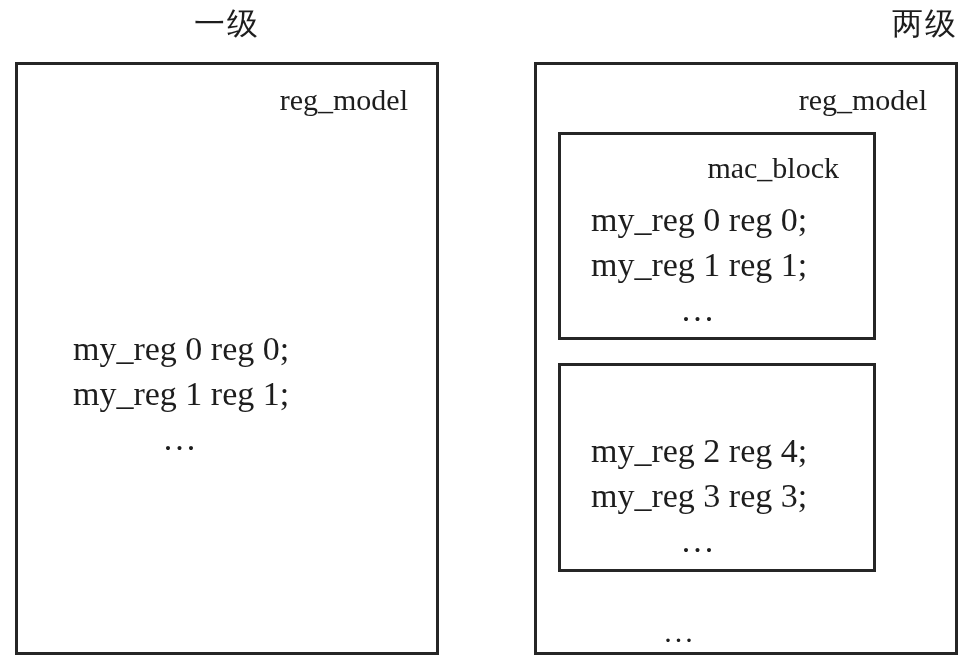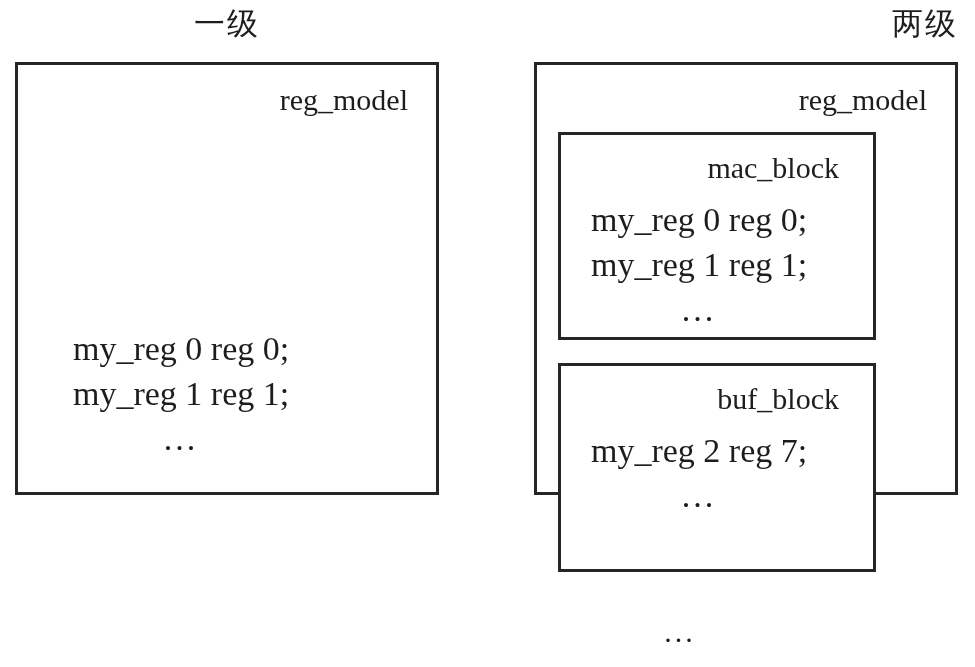--- a/index.html
+++ b/index.html
@@ -20,21 +20,21 @@
     line-height: 40px;
     text-align: center;
     letter-spacing: 2px;
   }
   .title-left  { left: 15px;  width: 424px; }
   .title-right { left: 534px; width: 424px; text-align: right; }
   .outer-box {
     position: absolute;
     top: 62px;
     width: 424px;
-    height: 433px;
+    height: 593px;
     border: 3px solid var(--border, #262626);
     background: var(--background, #ffffff);
   }
   .outer-left  { left: 15px; }
   .outer-right { left: 534px; }
   .box-label {
     position: absolute;
     top: 16px;
     right: 28px;
     font-size: 30px;
@@ -107,23 +107,23 @@
     <div class="inner-box inner-mac">
       <div class="inner-label">mac_block</div>
       <div class="reg-lines inner-lines">
         <div class="reg-line">my_reg 0 reg 0;</div>
         <div class="reg-line">my_reg 1 reg 1;</div>
         <div class="reg-ellipsis">...</div>
       </div>
     </div>
 
     <div class="inner-box inner-buf">
-      <div class="inner-label">buf_block</div>
       <div class="reg-lines inner-lines">
-        <div class="reg-line">my_reg 2 reg 7;</div>
+        <div class="reg-line">my_reg 2 reg 4;</div>
+        <div class="reg-line">my_reg 3 reg 3;</div>
         <div class="reg-ellipsis">...</div>
       </div>
     </div>
 
     <div class="outer-ellipsis">...</div>
   </div>
 
 </div>
 
 </body></html>

